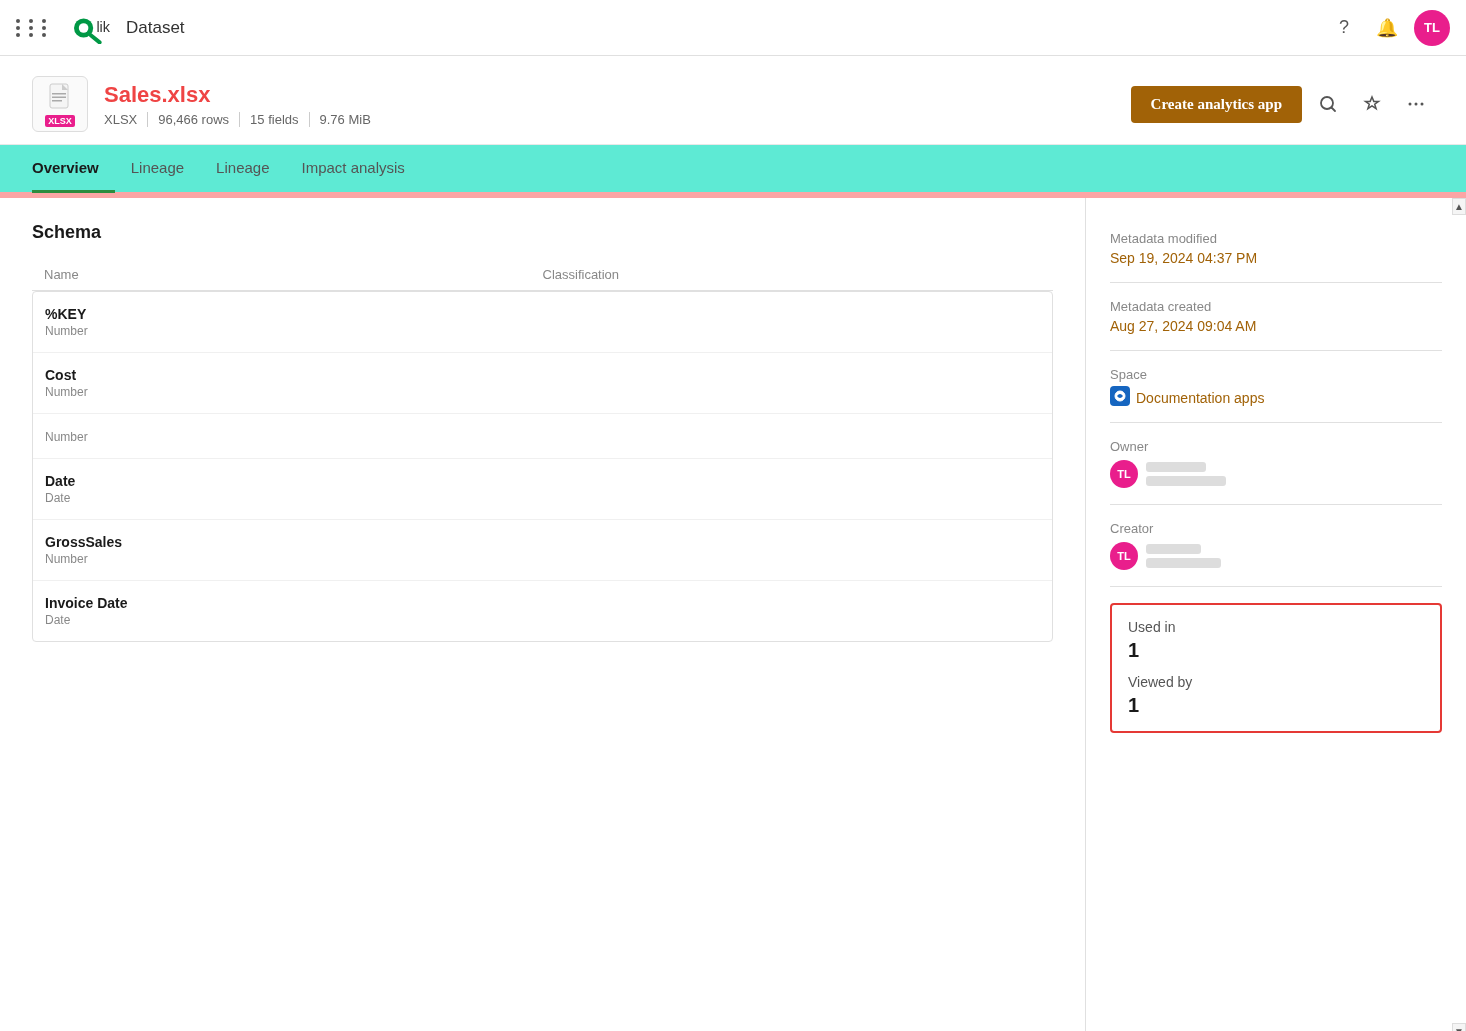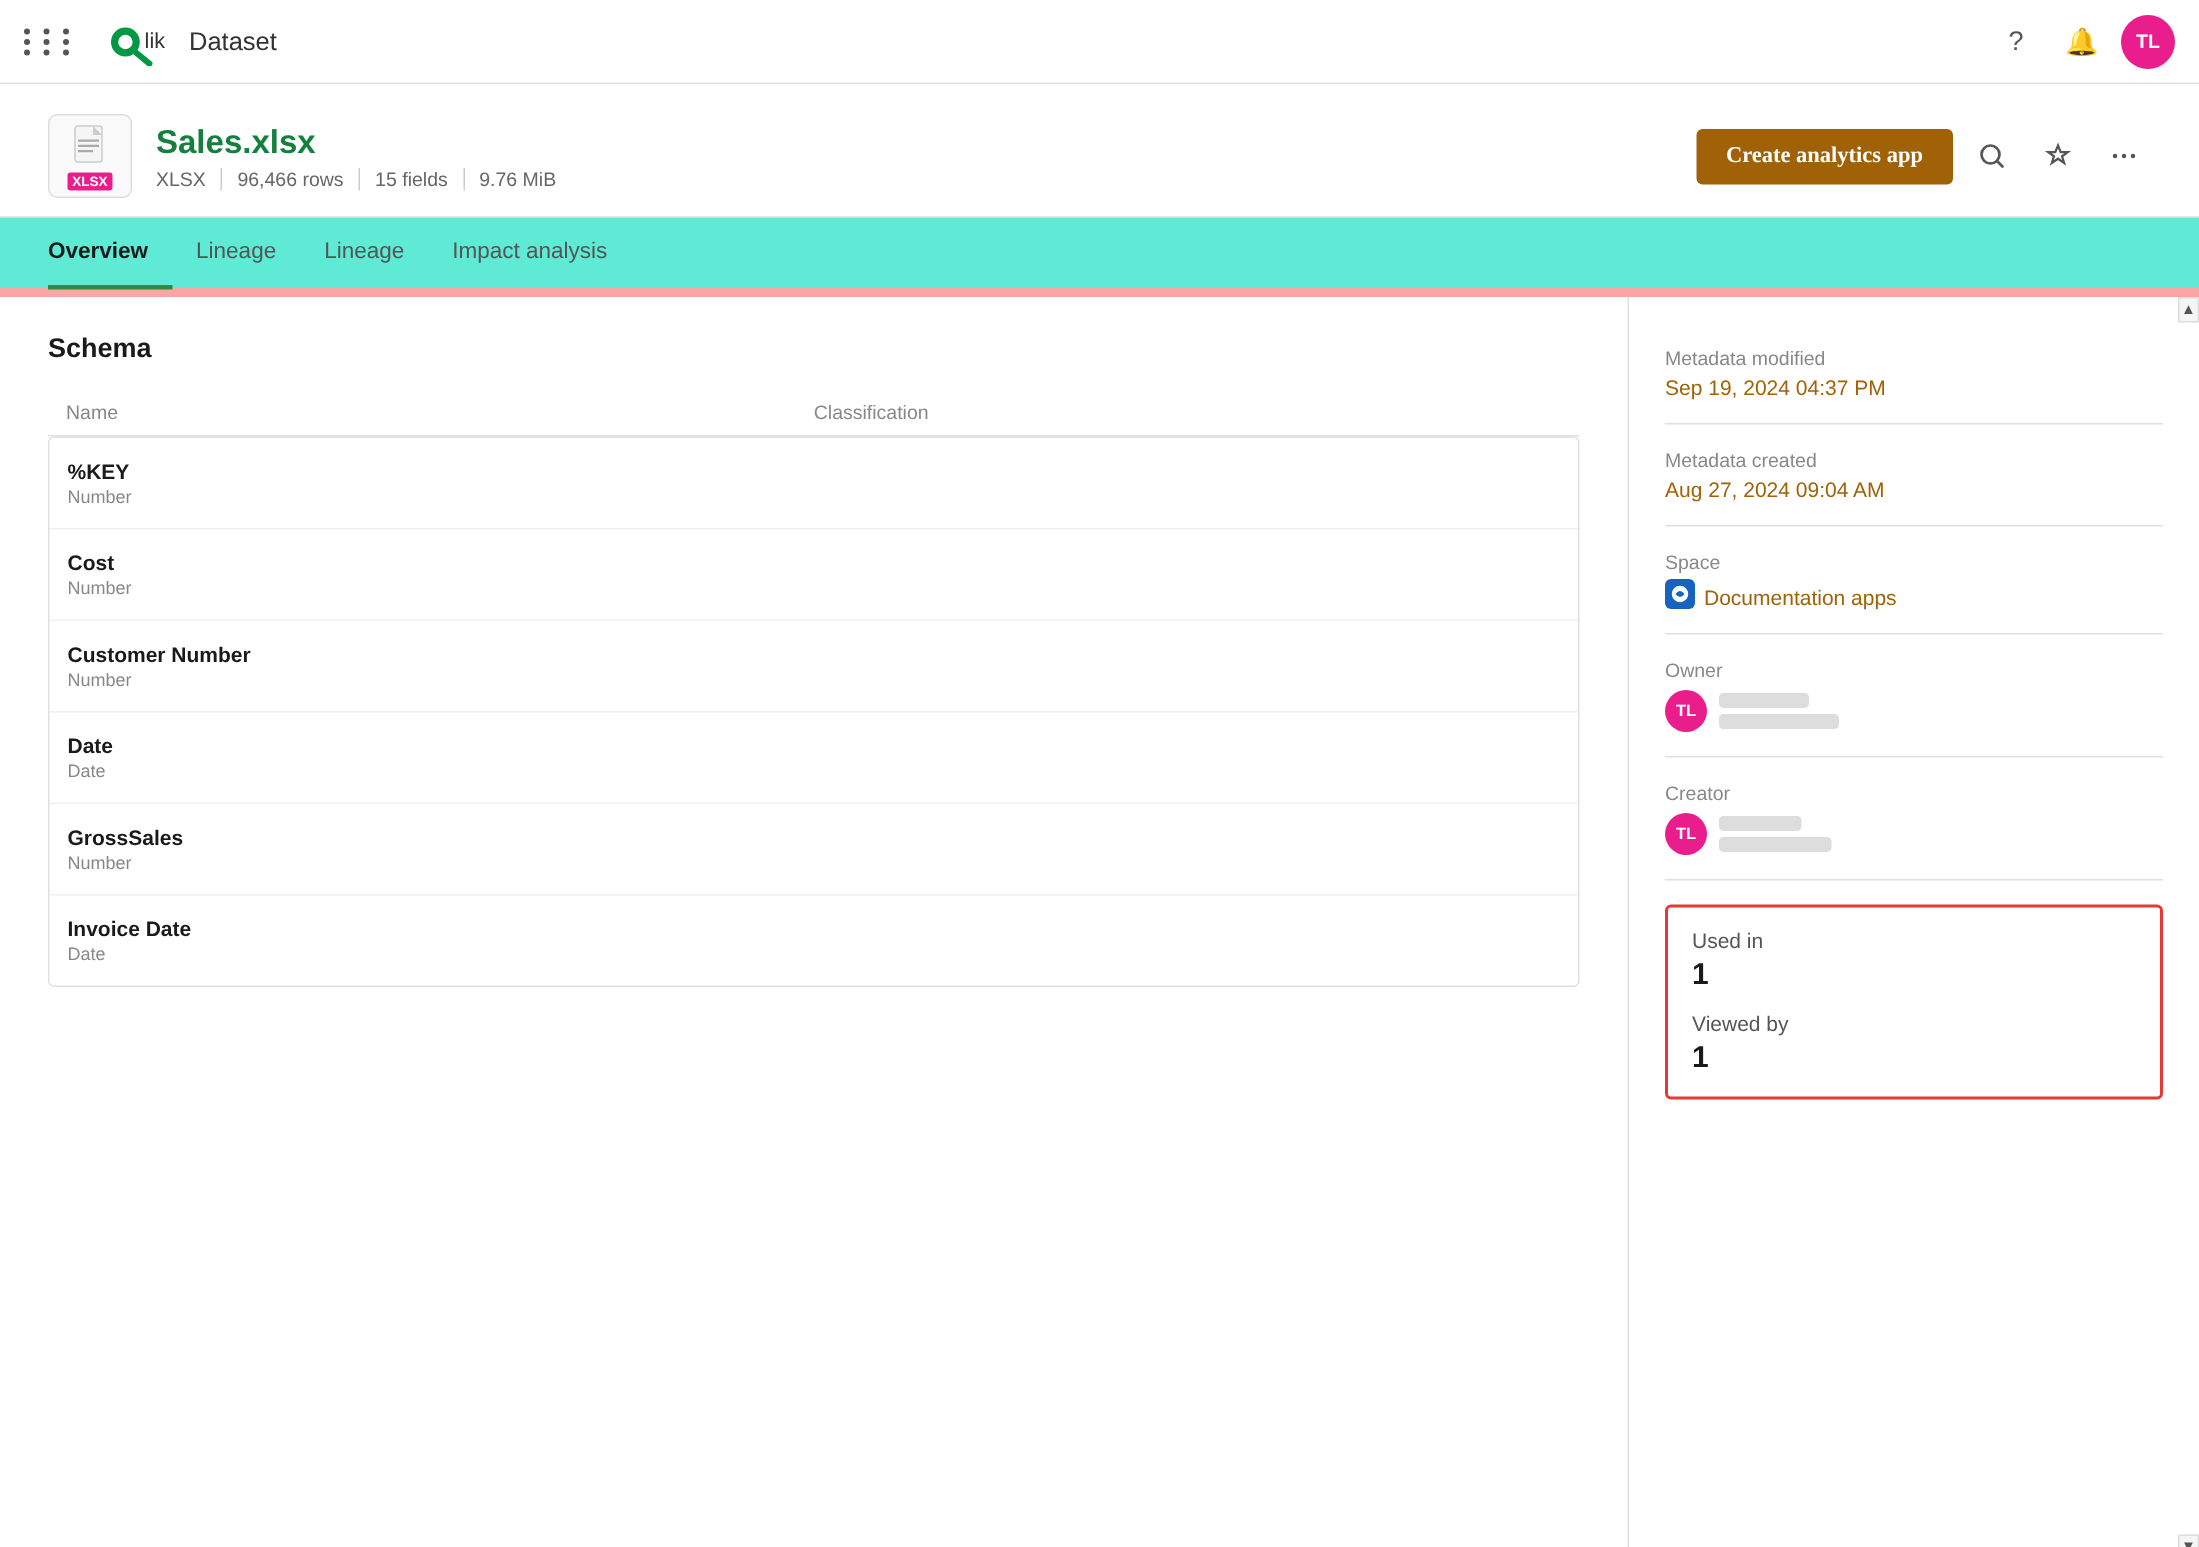--- a/index.html
+++ b/index.html
@@ -94,21 +94,21 @@
       font-weight: 700;
       padding: 1px 3px;
       border-radius: 2px;
       display: block;
       margin-top: 2px;
     }
     .dataset-info { flex: 1; }
     .dataset-name {
       font-size: 22px;
       font-weight: 600;
-      color: #15803d;
+      color: #ef4444;
     }
     .dataset-meta {
       margin-top: 4px;
       color: #666;
       font-size: 13px;
       display: flex;
       gap: 0;
       align-items: center;
     }
     .dataset-meta span {
@@ -433,21 +433,20 @@
     <div class="schema-rows">
       <div class="schema-row">
         <div class="schema-field-name">%KEY</div>
         <div class="schema-field-type">Number</div>
       </div>
       <div class="schema-row">
         <div class="schema-field-name">Cost</div>
         <div class="schema-field-type">Number</div>
       </div>
       <div class="schema-row">
-        <div class="schema-field-name">Customer Number</div>
         <div class="schema-field-type">Number</div>
       </div>
       <div class="schema-row">
         <div class="schema-field-name">Date</div>
         <div class="schema-field-type">Date</div>
       </div>
       <div class="schema-row">
         <div class="schema-field-name">GrossSales</div>
         <div class="schema-field-type">Number</div>
       </div>

